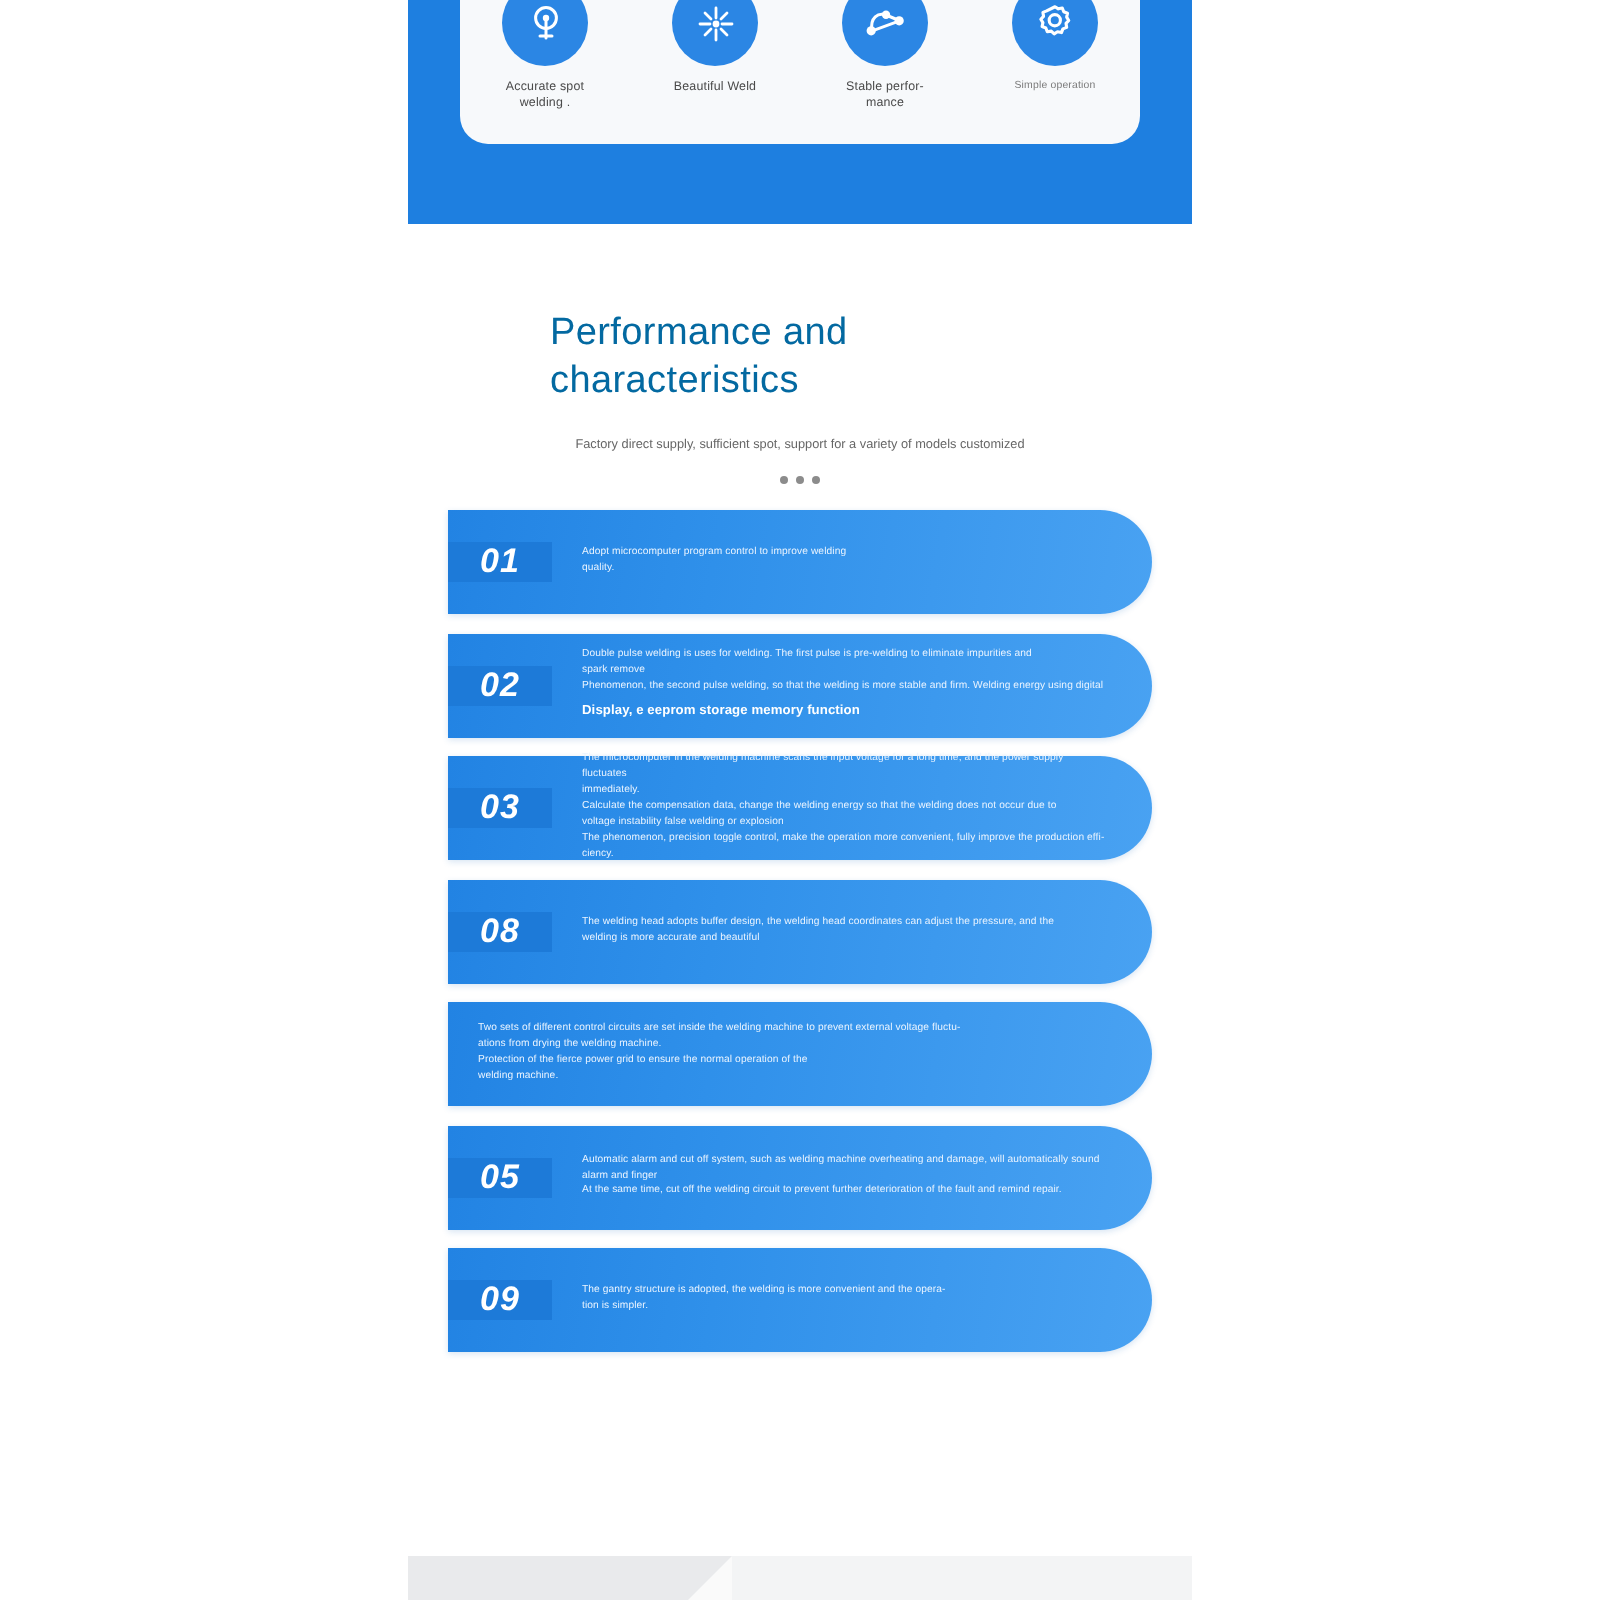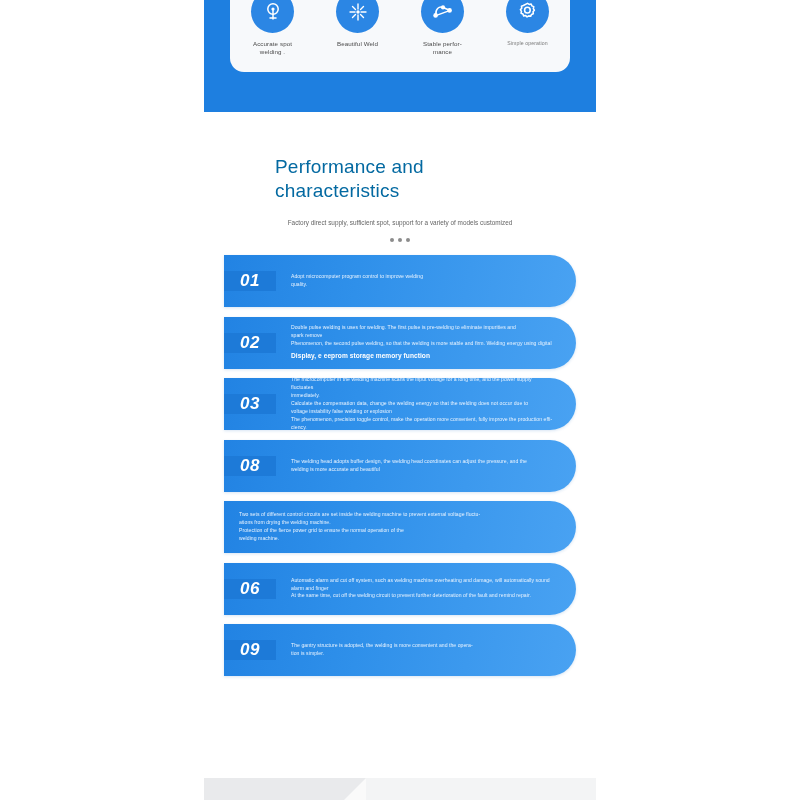--- a/index.html
+++ b/index.html
@@ -314,21 +314,21 @@
     </div>
     <div class="card">
       <div class="card-body">
         <div class="card-line">Two sets of different control circuits are set inside the welding machine to prevent external voltage fluctu-</div>
         <div class="card-line">ations from drying the welding machine.</div>
         <div class="card-line">Protection of the fierce power grid to ensure the normal operation of the</div>
         <div class="card-line">welding machine.</div>
       </div>
     </div>
     <div class="card">
-      <div class="card-num">06</div>
+      <div class="card-num">05</div>
       <div class="card-body">
         <div class="card-line">Automatic alarm and cut off system, such as welding machine overheating and damage, will automatically sound</div>
         <div class="card-line">alarm and finger</div>
         <div class="card-line">At the same time, cut off the welding circuit to prevent further deterioration of the fault and remind repair.</div>
       </div>
     </div>
     <div class="card">
       <div class="card-num">09</div>
       <div class="card-body">
         <div class="card-line">The gantry structure is adopted, the welding is more convenient and the opera-</div>

